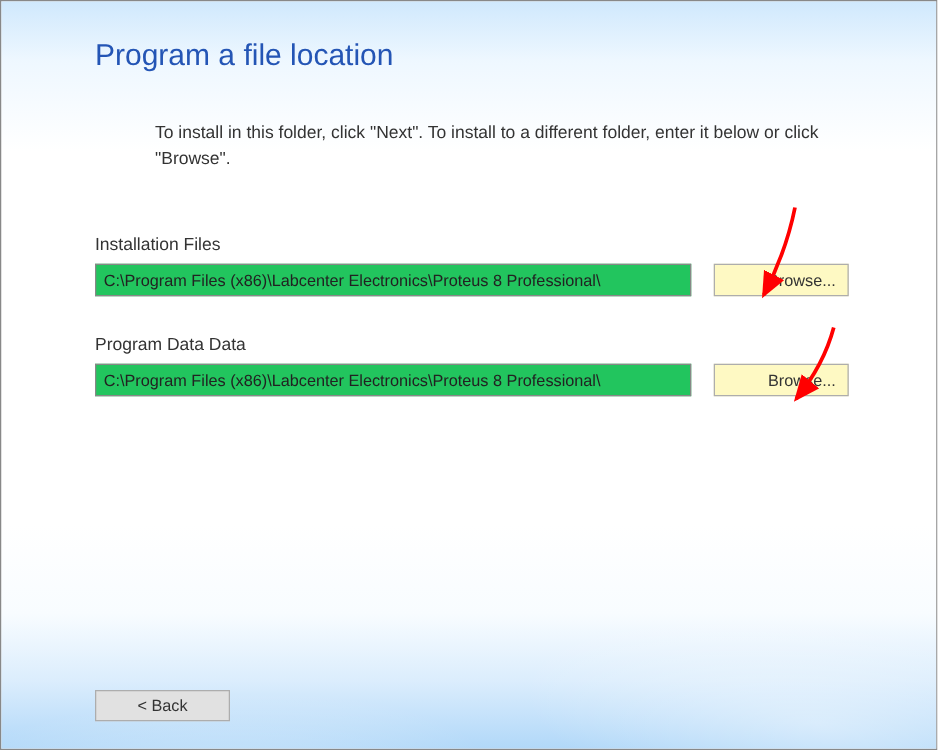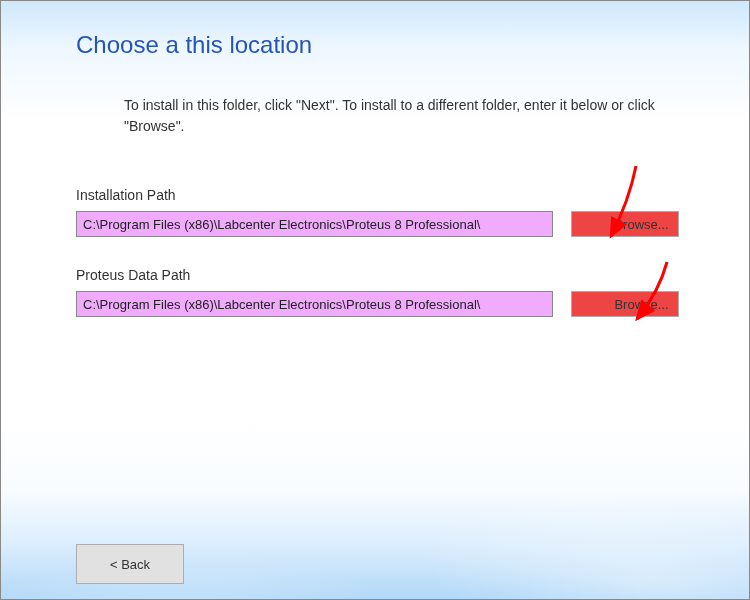--- a/index.html
+++ b/index.html
@@ -92,49 +92,49 @@
     }
     .field-row {
       display: flex;
       align-items: stretch;
       gap: 18px;
     }
     .path-input {
       flex: 1;
       height: 26px;
       border: 1px solid #888;
-      background: #f0abfc;
+      background: #22c55e;
       font-family: inherit;
       font-size: 13px;
       padding: 0 6px;
       color: #222;
     }
     .browse-btn {
       width: 108px;
       height: 26px;
-      background: #ef4444;
+      background: #fef9c3;
       border: 1px solid #adadad;
       font-family: inherit;
       font-size: 13px;
       color: #333;
       cursor: pointer;
       padding-left: 33px;
     }
     .footer {
       position: absolute;
       bottom: 0; left: 0; right: 0;
       height: 70px;
       display: flex;
       justify-content: space-between;
       align-items: center;
       padding: 0 70px 0 75px;
     }
     .nav-btn {
       width: 108px;
-      height: 40px;
+      height: 25px;
       background: #e1e1e1;
       border: 1px solid #adadad;
       font-family: inherit;
       font-size: 13px;
       color: #333;
       cursor: pointer;
     }
     .annotation-arrow {
       position: absolute;
       pointer-events: none;
@@ -142,33 +142,33 @@
     .annotation-arrow svg { overflow: visible; }
   </style>
 </head>
 <body>
 
 <div class="wizard-window">
   <div class="bg-gradient-top"></div>
   <div class="bg-gradient-bottom"></div>
 
   <div class="content">
-    <h1 class="title">Choose a this location</h1>
+    <h1 class="title">Program a file location</h1>
     <p class="description">To install in this folder, click "Next". To install to a different folder, enter it below or click "Browse".</p>
 
     <div class="field-group">
-      <label class="field-label">Installation Path</label>
+      <label class="field-label">Installation Files</label>
       <div class="field-row">
         <input type="text" class="path-input" value="C:\Program Files (x86)\Labcenter Electronics\Proteus 8 Professional\" style="">
         <button class="browse-btn">Browse...</button>
       </div>
     </div>
 
     <div class="field-group">
-      <label class="field-label">Proteus Data Path</label>
+      <label class="field-label">Program Data Data</label>
       <div class="field-row">
         <input type="text" class="path-input" value="C:\Program Files (x86)\Labcenter Electronics\Proteus 8 Professional\" style="">
         <button class="browse-btn">Browse...</button>
       </div>
     </div>
   </div>
 
   <div class="footer">
     <button class="nav-btn">&lt; Back</button>
   </div>

